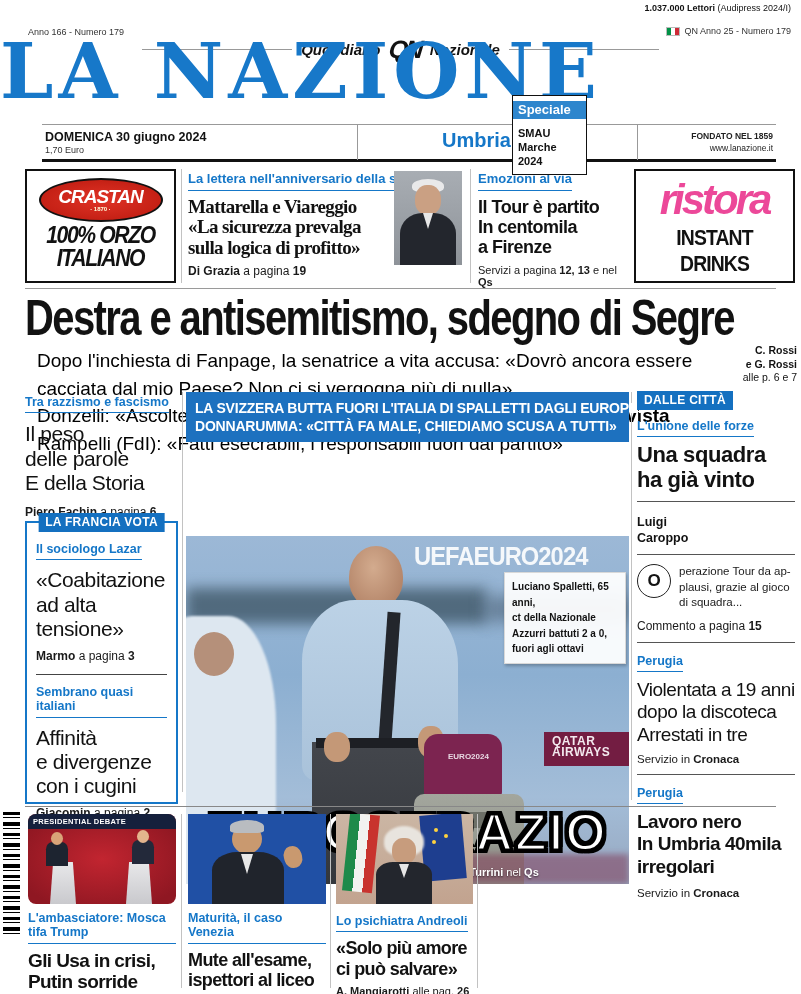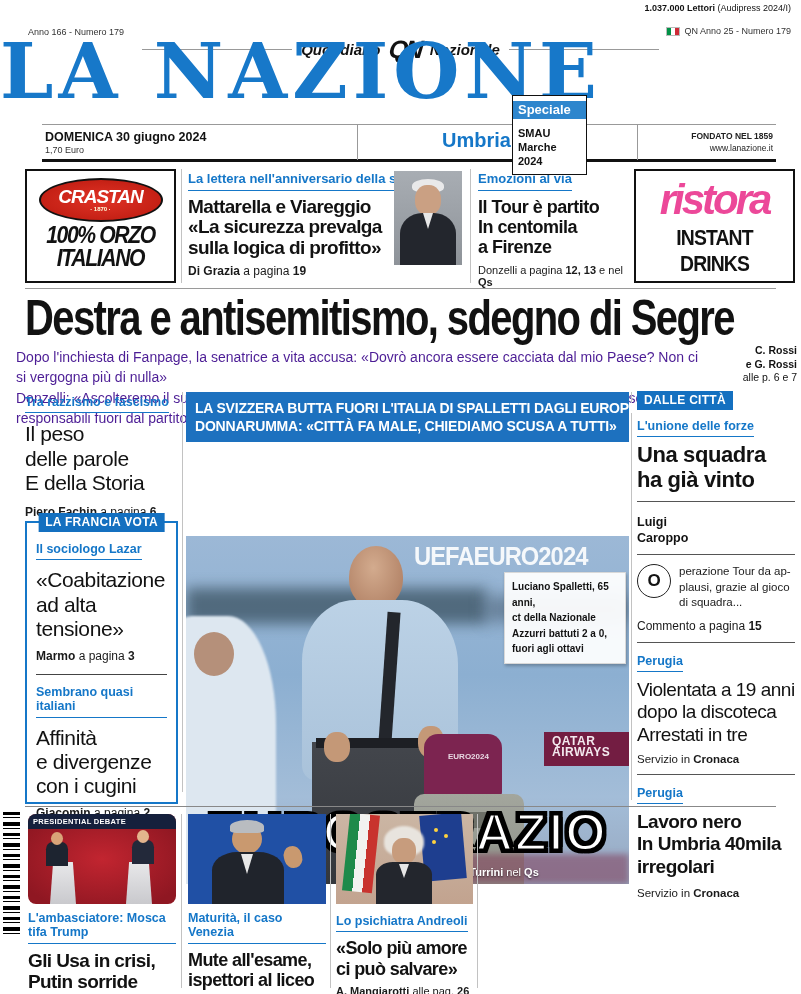--- a/index.html
+++ b/index.html
@@ -77,21 +77,21 @@
       <div style="font-size:6px;color:#ffd;font-weight:bold;">· 1870 ·</div>
     </div>
     <div class="pre" style="font:bold italic 23px 'Liberation Sans',sans-serif;letter-spacing:-1.5px;line-height:0.98;transform:scaleX(0.92);">100% ORZO
 ITALIANO</div>
   </div>
 
   <div class="abs rule-v" style="left:181px;top:169px;height:114px;"></div>
 
   <div class="abs" style="left:188px;top:169px;width:278px;">
     <span class="kicker">La lettera nell'anniversario della strage</span>
-    <div class="hl pre" style="margin-top:6px;font-weight:bold;font-size:19px;line-height:1.08;letter-spacing:-0.6px;">Mattarella e Viareggio
+    <div class="hl pre" style="margin-top:6px;font-weight:bold;font-size:19px;line-height:1.08;letter-spacing:-0.6px;font-family:Liberation Serif, serif;">Mattarella e Viareggio
 «La sicurezza prevalga
 sulla logica di profitto»</div>
     <div class="byline" style="margin-top:6px;">
       <span class="b">Di Grazia</span><span> a pagina </span><span class="b">19</span>
     </div>
   </div>
 
   <div class="abs photo" style="left:394px;top:171px;width:68px;height:94px;background:linear-gradient(180deg,#a8adb3,#8e9399);">
     <div class="abs" style="left:18px;top:8px;width:32px;height:14px;background:#e9e9ea;border-radius:50% 50% 40% 40%;"></div>
     <div class="abs" style="left:21px;top:14px;width:26px;height:30px;background:#caa083;border-radius:45%;"></div>
@@ -100,34 +100,34 @@
   </div>
 
   <div class="abs rule-v" style="left:470px;top:169px;height:114px;"></div>
 
   <div class="abs" style="left:478px;top:169px;width:150px;">
     <span class="kicker">Emozioni al via</span>
     <div class="hl pre" style="margin-top:6px;font-weight:bold;font-size:18px;line-height:1.12;letter-spacing:-0.5px;">Il Tour è partito
 In centomila
 a Firenze</div>
     <div class="byline" style="margin-top:7px;font-size:11px;">
-      <span>Donzelli a pagina </span><span class="b">12, 13</span><span> e nel </span><span class="b">Qs</span>
+      <span>Servizi a pagina </span><span class="b">12, 13</span><span> e nel </span><span class="b">Qs</span>
     </div>
   </div>
 
   <div class="abs adbox" style="left:634px;top:169px;width:161px;height:114px;text-align:center;padding-top:10px;">
     <div style="font:bold italic 42px 'Liberation Sans',sans-serif;color:#ec4899;letter-spacing:-3px;line-height:0.9;">ristora</div>
     <div style="font:bold 22px 'Liberation Sans',sans-serif;letter-spacing:-1px;transform:scaleX(0.88);margin-top:6px;">INSTANT DRINKS</div>
   </div>
 
   <div class="abs rule-h" style="left:25px;right:25px;top:288px;"></div>
 
   <div class="abs" style="left:25px;top:293px;width:770px;font-weight:bold;font-size:50px;line-height:1;letter-spacing:-2px;transform:scaleX(0.8);transform-origin:left center;white-space:nowrap;">Destra e antisemitismo, sdegno di Segre</div>
 
-  <div class="abs" style="left:16px;top:347px;width:692px;font-size:14px;line-height:1.45;color:#4c1d95;">
+  <div class="abs" style="left:37px;top:347px;width:692px;font-size:19px;line-height:1.45;color:#000000;">
     <div>Dopo l'inchiesta di Fanpage, la senatrice a vita accusa: «Dovrò ancora essere cacciata dal mio Paese? Non ci si vergogna più di nulla»</div>
     <div>
       <span>Donzelli: «Ascolteremo il suo monito, lei simbolo della Nazione». </span><span class="b">Intervista</span><span> Rampelli (FdI): «Fatti esecrabili, i responsabili fuori dal partito»</span>
     </div>
   </div>
 
   <div class="abs" style="right:4px;top:344px;text-align:right;font-size:10.5px;line-height:1.3;">
     <div class="b">C. Rossi</div>
     <div class="b">e G. Rossi</div>
     <div>alle p. 6 e 7</div>

